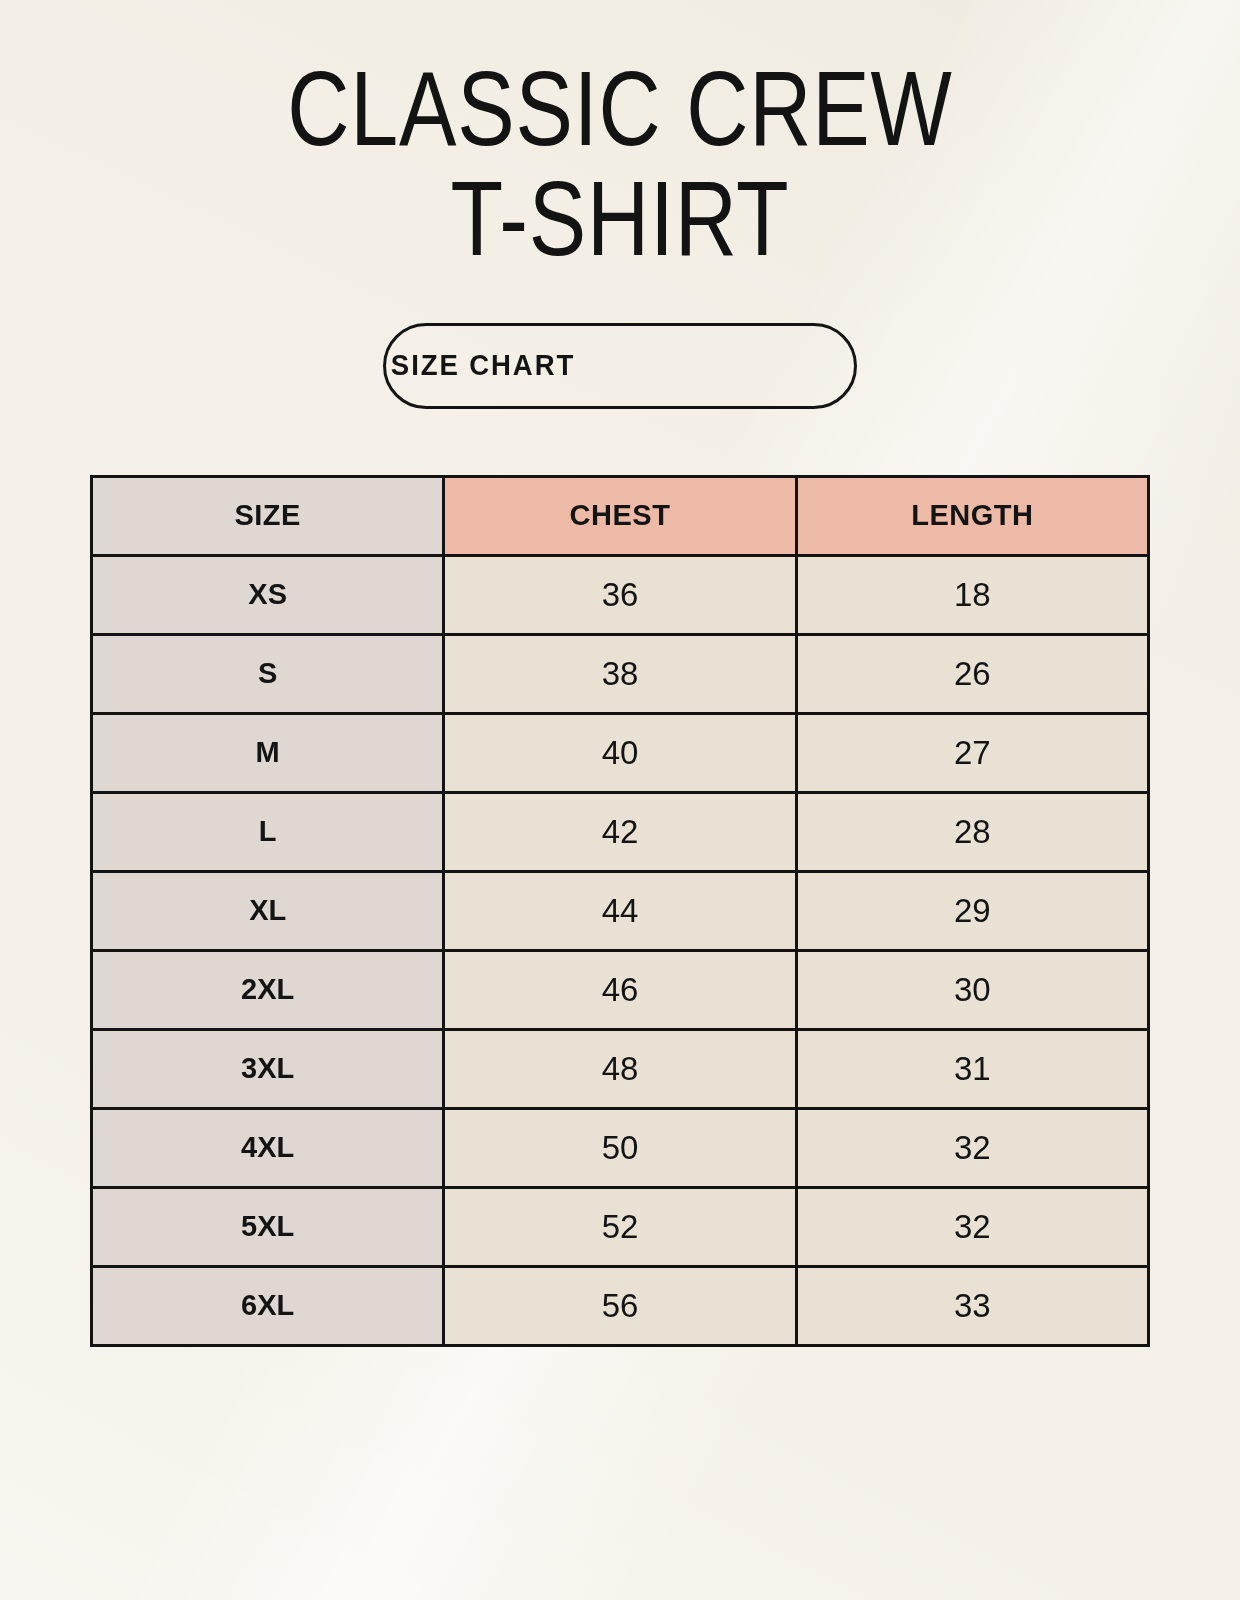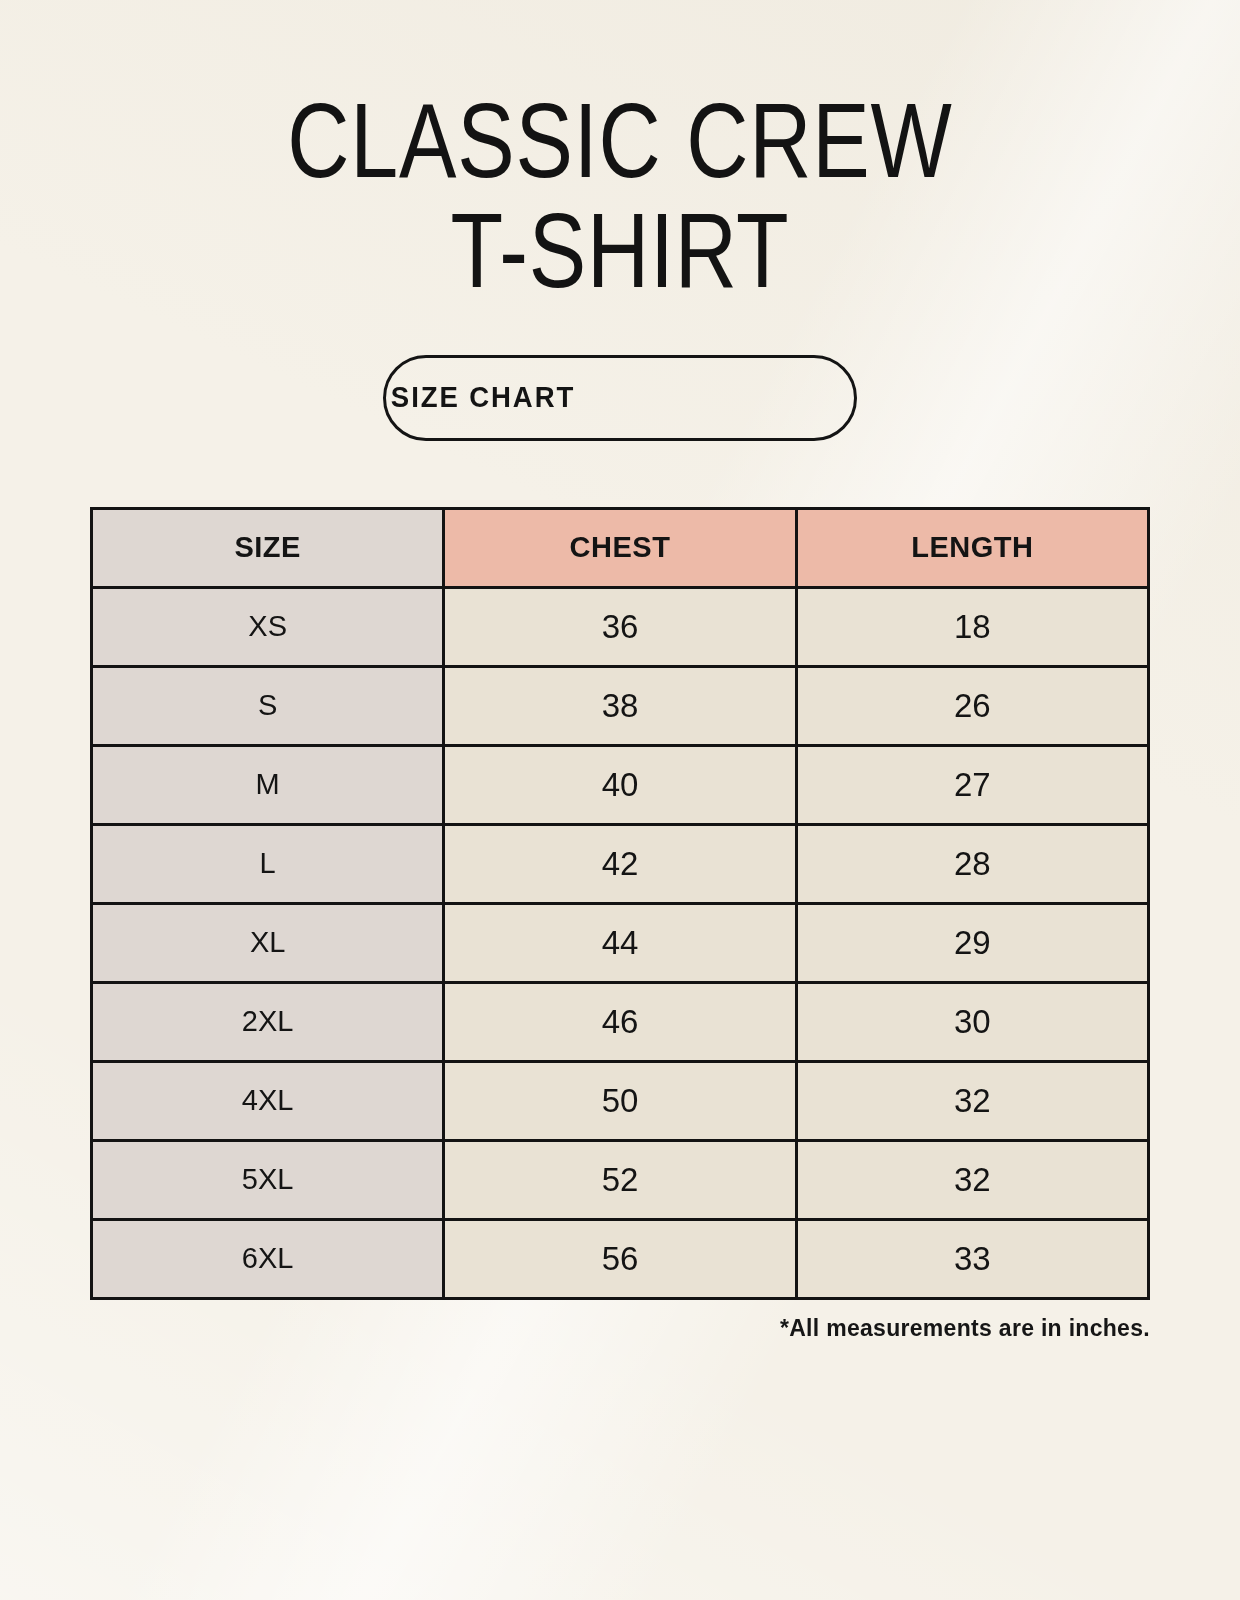--- a/index.html
+++ b/index.html
@@ -12,21 +12,21 @@
     background:
       linear-gradient(118deg, rgba(255,255,255,0) 46%, rgba(255,255,255,0.55) 58%, rgba(255,255,255,0) 72%),
       linear-gradient(28deg, rgba(255,255,255,0.40) 0%, rgba(255,255,255,0) 28%),
       linear-gradient(205deg, rgba(229,222,207,0.30) 0%, rgba(229,222,207,0) 38%),
       #f5f1e8;
     overflow: hidden;
   }
 
   
   .title {
-    padding-top: 86px;
+    padding-top: 54px;
     text-align: center;
     font-weight: 400;
     line-height: 1.05;
     color: #131313;
   }
   .title-line {
     display: block;
     font-size: 105px;
     letter-spacing: 1px;
     transform: scaleX(0.82);
@@ -74,21 +74,21 @@
   .size-table th {
     font-size: 29px;
     font-weight: 700;
     letter-spacing: 0.5px;
   }
   th.col-size  { background: #ded7d2; }
   th.col-accent { background: #edbaa8; }
   td.size-cell {
     background: #ded7d2;
     font-size: 29px;
-    font-weight: 400;
+    font-weight: 700;
   }
   td.num-cell {
     background: #e9e2d4;
     font-size: 33px;
     font-weight: 400;
   }
 
   
   .footnote {
     margin-top: 15px;
@@ -147,33 +147,37 @@
           <td class="size-cell">XL</td>
           <td class="num-cell">44</td>
           <td class="num-cell">29</td>
         </tr>
         <tr>
           <td class="size-cell">2XL</td>
           <td class="num-cell">46</td>
           <td class="num-cell">30</td>
         </tr>
         <tr>
+          <td class="size-cell">3XL</td>
+          <td class="num-cell">48</td>
+          <td class="num-cell">31</td>
+        </tr>
+        <tr>
           <td class="size-cell">4XL</td>
           <td class="num-cell">50</td>
           <td class="num-cell">32</td>
         </tr>
         <tr>
           <td class="size-cell">5XL</td>
           <td class="num-cell">52</td>
           <td class="num-cell">32</td>
         </tr>
         <tr>
           <td class="size-cell">6XL</td>
           <td class="num-cell">56</td>
           <td class="num-cell">33</td>
         </tr>
       </tbody>
     </table>
 
-    <div class="footnote">*All measurements are in inches.</div>
   </div>
 
 </div>
 
 </body></html>

